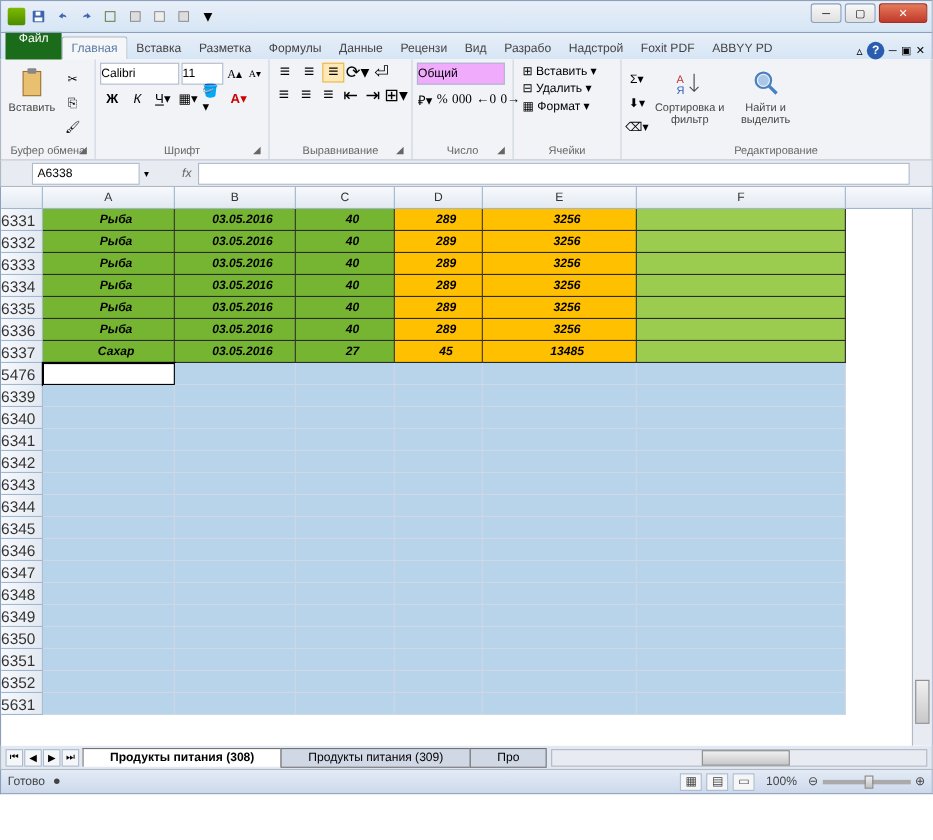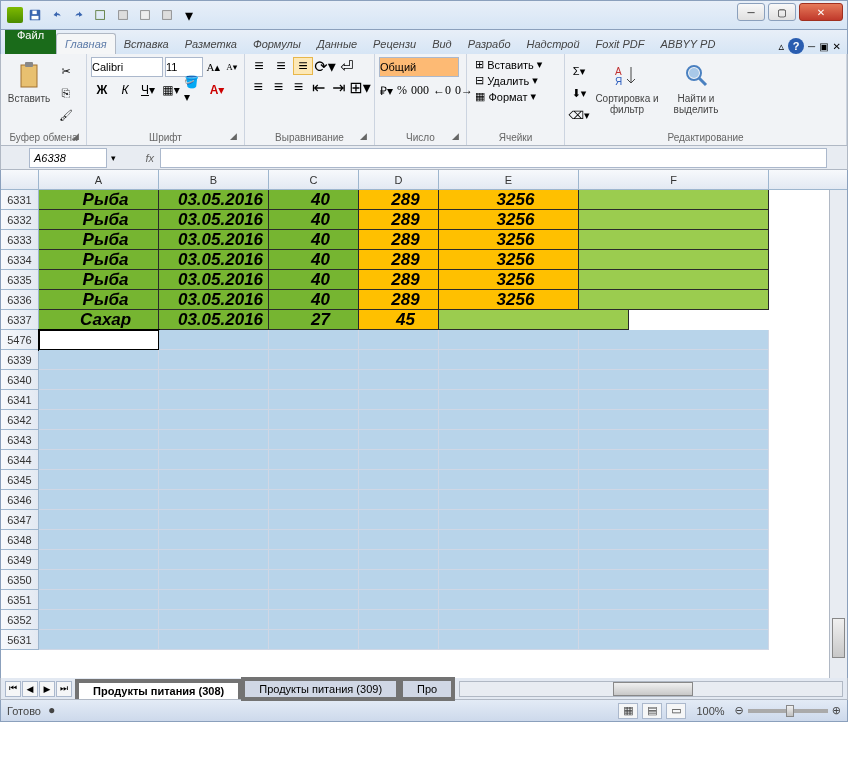--- a/index.html
+++ b/index.html
@@ -12,74 +12,74 @@
 .qat-btn { width: 20px; height: 20px; display: flex; align-items: center; justify-content: center; cursor: pointer; }
 .qat-btn svg { width: 14px; height: 14px; }
 .title-text { position: absolute; left: 50%; transform: translateX(-50%); font-size: 12px; color: #555; }
 .win-controls { position: absolute; right: 4px; top: 2px; display: flex; gap: 3px; }
 .win-btn { width: 28px; height: 18px; border: 1px solid #8ba0bc; background: linear-gradient(#f8f8f8, #e0e0e0); border-radius: 3px; display: flex; align-items: center; justify-content: center; font-size: 10px; cursor: pointer; }
 .win-close { background: linear-gradient(#e67a5a, #c0392b); color: #fff; border-color: #a03020; width: 44px; }
 
 
 .ribbon-tabs { height: 24px; background: linear-gradient(#e8eff8, #d6e5f5); border-left: 1px solid #8ba0bc; border-right: 1px solid #8ba0bc; display: flex; align-items: flex-end; padding-left: 4px; }
 .file-tab { background: #1a6b1a; color: #fff; padding: 13px 12px; font-size: 11px; border-radius: 3px 3px 0 0; cursor: pointer; }
-.tab { padding: 4px 8px; font-size: 11px; color: #444; cursor: pointer; font-style: italic; }
+.tab { padding: 4px 8px; font-size: 11px; color: #444; cursor: pointer; }
 .tab.active { background: #f5f6f7; border: 1px solid #b0b8c4; border-bottom: none; border-radius: 3px 3px 0 0; color: #5b7aa8; }
 .ribbon-right { margin-left: auto; display: flex; gap: 4px; padding-right: 6px; align-items: center; }
 .help-icon { width: 16px; height: 16px; background: #2a5db0; border-radius: 50%; color: #fff; font-size: 11px; font-weight: bold; display: flex; align-items: center; justify-content: center; cursor: pointer; }
 
 
 .ribbon { height: 92px; background: #f1f3f6; border: 1px solid #b0b8c4; border-top: none; display: flex; }
 .ribbon-group { border-right: 1px solid #ccd4e0; padding: 3px 4px 2px; display: flex; flex-direction: column; }
 .group-body { flex: 1; display: flex; gap: 3px; }
 .group-label { font-size: 10px; color: #666; text-align: center; margin-top: 2px; }
 .big-btn { width: 48px; display: flex; flex-direction: column; align-items: center; gap: 2px; padding: 2px; cursor: pointer; }
 .big-btn-icon { width: 32px; height: 32px; }
 .big-btn-label { font-size: 10px; text-align: center; color: #444; }
 .small-col { display: flex; flex-direction: column; gap: 2px; justify-content: center; }
 .small-btn { width: 20px; height: 20px; display: flex; align-items: center; justify-content: center; cursor: pointer; font-size: 11px; }
 .font-select { width: 72px; height: 20px; font-size: 11px; border: 1px solid #abb8cc; background: #fff; }
 .size-select { width: 38px; height: 20px; font-size: 11px; border: 1px solid #abb8cc; background: #fff; }
 .row { display: flex; gap: 2px; }
 .format-row { display: flex; gap: 1px; }
 .fmt-btn { width: 22px; height: 20px; border: 1px solid transparent; display: flex; align-items: center; justify-content: center; font-size: 12px; cursor: pointer; font-family: 'Times New Roman', serif; }
 .align-btn { width: 20px; height: 18px; cursor: pointer; display: flex; align-items: center; justify-content: center; }
-.number-fmt { width: 80px; height: 20px; font-size: 11px; border: 1px solid #abb8cc; background: #fdba74; }
+.number-fmt { width: 80px; height: 20px; font-size: 11px; border: 1px solid #abb8cc; background: #f0abfc; }
 .cell-menu-item { display: flex; align-items: center; gap: 3px; font-size: 11px; padding: 1px 4px; cursor: pointer; }
 .dialog-launcher { position: absolute; bottom: 2px; right: 2px; width: 12px; height: 12px; cursor: pointer; font-size: 9px; color: #666; }
 
 
 .formula-bar { height: 24px; background: #e8ecf2; border: 1px solid #b0b8c4; border-top: none; display: flex; align-items: center; }
-.name-box { width: 78px; height: 20px; margin-left: 28px; border: 1px solid #abb8cc; background: #fff; font-size: 11px; padding: 0 4px; display: flex; align-items: center; font-style: italic; }
+.name-box { width: 98px; height: 20px; margin-left: 28px; border: 1px solid #abb8cc; background: #fff; font-size: 11px; padding: 0 4px; display: flex; align-items: center; }
 .fx-label { margin: 0 6px; font-style: italic; font-size: 11px; color: #666; }
 .formula-input { flex: 1; height: 20px; border: 1px solid #abb8cc; background: #fff; margin-right: 20px; }
 
 
 .grid-area { position: relative; height: 508px; border-left: 1px solid #8ba0bc; border-right: 1px solid #8ba0bc; overflow: hidden; }
 .col-headers { display: flex; background: linear-gradient(#f7f9fc, #e3e9f2); border-bottom: 1px solid #9eb6ce; height: 20px; }
 .corner { width: 38px; border-right: 1px solid #9eb6ce; background: linear-gradient(#f7f9fc, #e3e9f2); }
 .col-h { border-right: 1px solid #9eb6ce; text-align: center; font-size: 11px; color: #333; line-height: 20px; cursor: pointer; }
 .grid-body { display: flex; }
 .row-headers { width: 38px; }
-.row-h { height: 20px; border-bottom: 1px solid #9eb6ce; border-right: 1px solid #9eb6ce; background: linear-gradient(90deg, #f7f9fc, #e3e9f2); text-align: center; font-size: 11px; color: #333; line-height: 20px; cursor: pointer; }
+.row-h { height: 20px; border-bottom: 1px solid #9eb6ce; border-right: 1px solid #9eb6ce; background: linear-gradient(90deg, #f7f9fc, #e3e9f2); text-align: left; font-size: 14px; color: #333; line-height: 20px; cursor: pointer; }
 .cells { position: relative; }
 .cell-row { display: flex; height: 20px; }
-.cell { border-right: 1px solid #2a2a2a; border-bottom: 1px solid #2a2a2a; font-size: 17px; font-weight: bold; font-style: italic; display: flex; align-items: center; justify-content: center; padding-left: 14px; }
+.cell { border-right: 1px solid #2a2a2a; border-bottom: 1px solid #2a2a2a; font-size: 11px; font-weight: bold; font-style: italic; display: flex; align-items: center; justify-content: center; padding-left: 14px; }
 .c-green { background: #76b531; }
 .c-orange { background: #ffc000; }
 .c-lime { background: #9bcc4f; }
 .empty-cell { border-right: 1px solid #d0d7e5; border-bottom: 1px solid #d0d7e5; background: #b8d4ea; }
 .selected-cell { background: #fff !important; outline: 2px solid #000; outline-offset: -1px; }
 .vscroll { position: absolute; right: 0; top: 20px; bottom: 0; width: 18px; background: #e8ecf2; border-left: 1px solid #b0b8c4; }
 
 
 .sheet-bar { height: 22px; background: #e3e9f2; border: 1px solid #b0b8c4; border-top: none; display: flex; align-items: center; }
 .sheet-nav { display: flex; gap: 1px; padding: 0 4px; }
 .sheet-nav-btn { width: 16px; height: 16px; background: #f5f6f7; border: 1px solid #abb8cc; cursor: pointer; font-size: 9px; display: flex; align-items: center; justify-content: center; }
-.sheet-tab { padding: 2px 14px; font-size: 11px; background: #d0d7e5; border: 4px solid #737373; cursor: pointer; margin-left: -1px; }
+.sheet-tab { padding: 2px 24px; font-size: 11px; background: #d0d7e5; border: 1px solid #737373; cursor: pointer; margin-left: -1px; }
 .sheet-tab.active { background: #fff; font-weight: bold; border-bottom: none; }
 .hscroll { flex: 1; height: 16px; background: #e8ecf2; margin: 0 4px; border: 1px solid #b0b8c4; position: relative; }
 .hscroll-thumb { position: absolute; left: 40%; width: 80px; height: 100%; background: linear-gradient(#f0f0f0, #c8c8c8); border: 1px solid #888; }
 
 
 .status-bar { height: 22px; background: linear-gradient(#e3ebf6, #cdd9eb); border: 1px solid #8ba0bc; border-top: none; display: flex; align-items: center; padding: 0 6px; font-size: 11px; color: #444; }
 .status-right { margin-left: auto; display: flex; align-items: center; gap: 4px; }
 .view-btn { width: 20px; height: 16px; border: 1px solid #abb8cc; background: #f5f6f7; cursor: pointer; display: flex; align-items: center; justify-content: center; }
 .zoom-slider { width: 80px; height: 4px; background: #aaa; position: relative; }
 .zoom-thumb { position: absolute; left: 38px; top: -4px; width: 8px; height: 12px; background: linear-gradient(#f0f0f0, #c0c0c0); border: 1px solid #888; }
@@ -372,20 +372,21 @@
           <div class="cell w-c c-green">40</div>
           <div class="cell w-d c-orange">289</div>
           <div class="cell w-e c-orange">3256</div>
           <div class="cell w-f c-lime"></div>
         </div>
         <div class="cell-row">
           <div class="cell w-a c-green">Сахар</div>
           <div class="cell w-b c-green">03.05.2016</div>
           <div class="cell w-c c-green">27</div>
           <div class="cell w-d c-orange">45</div>
+          <div class="cell w-e c-orange">13485</div>
           <div class="cell w-f c-lime"></div>
         </div>
         <div class="cell-row">
           <div class="empty-cell w-a selected-cell" style="height: 20px;"></div>
           <div class="empty-cell w-b" style="height: 20px;"></div>
           <div class="empty-cell w-c" style="height: 20px;"></div>
           <div class="empty-cell w-d" style="height: 20px;"></div>
           <div class="empty-cell w-e" style="height: 20px;"></div>
           <div class="empty-cell w-f" style="height: 20px;"></div>
         </div>

